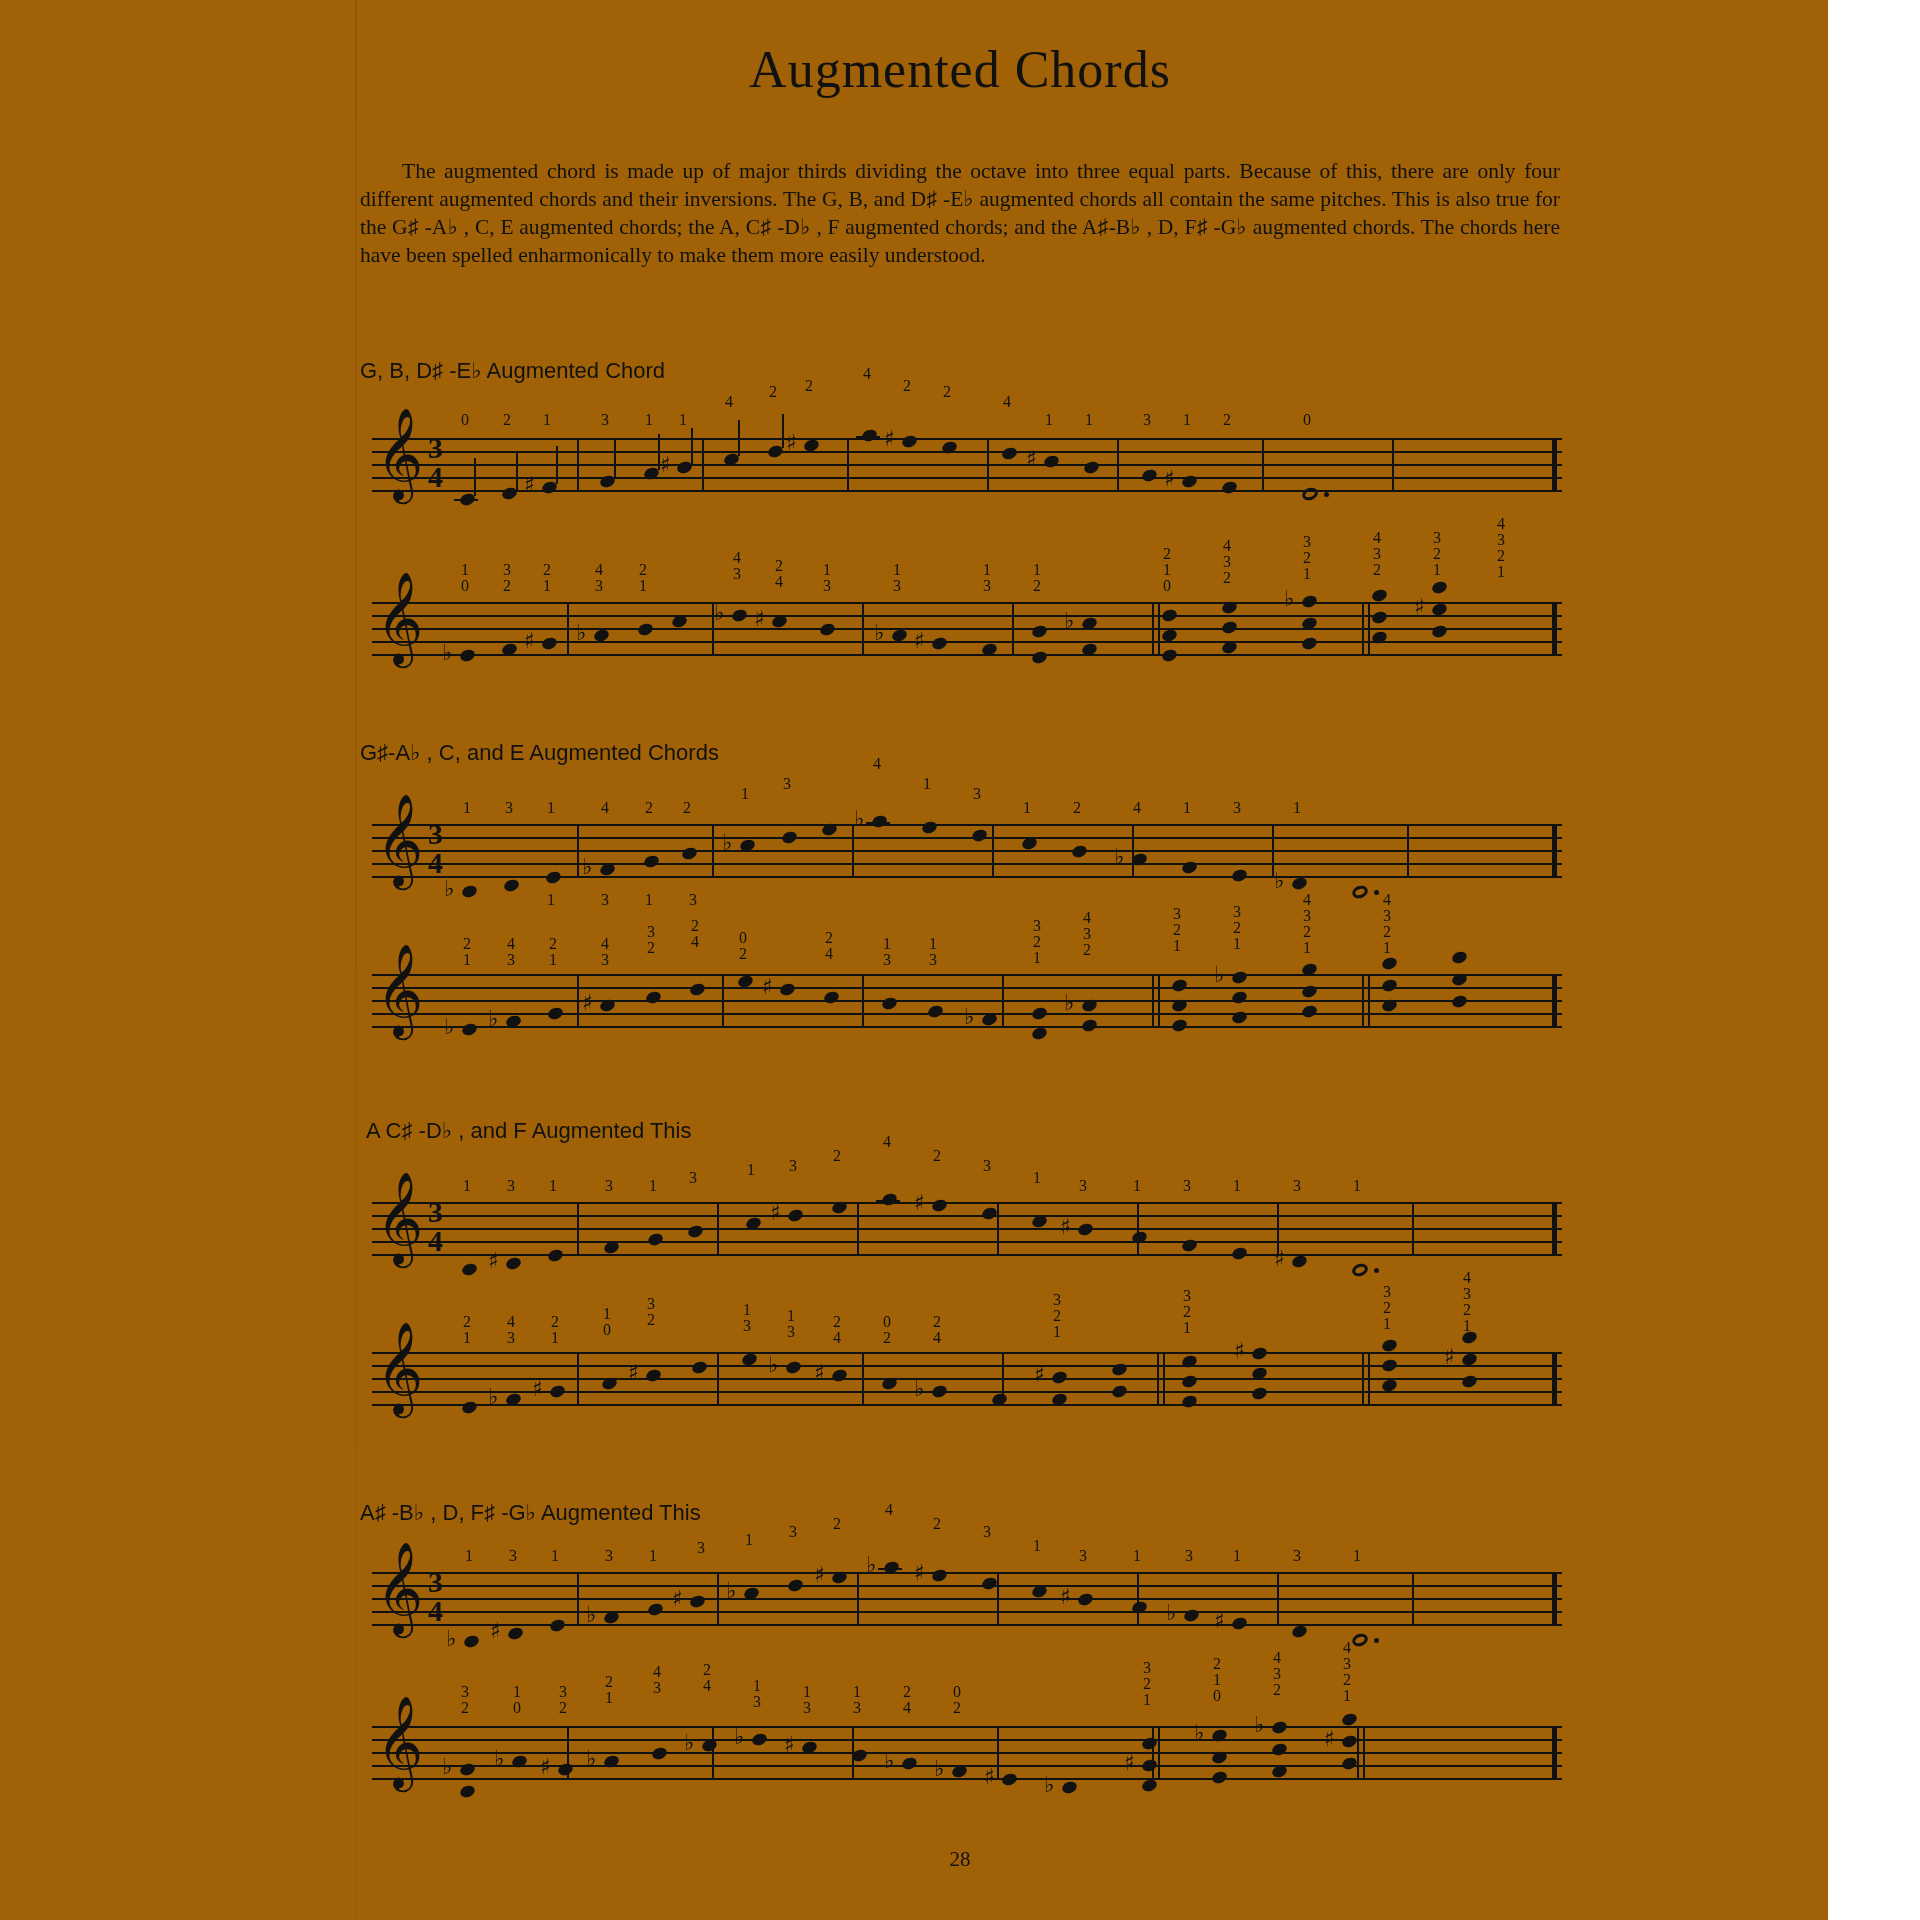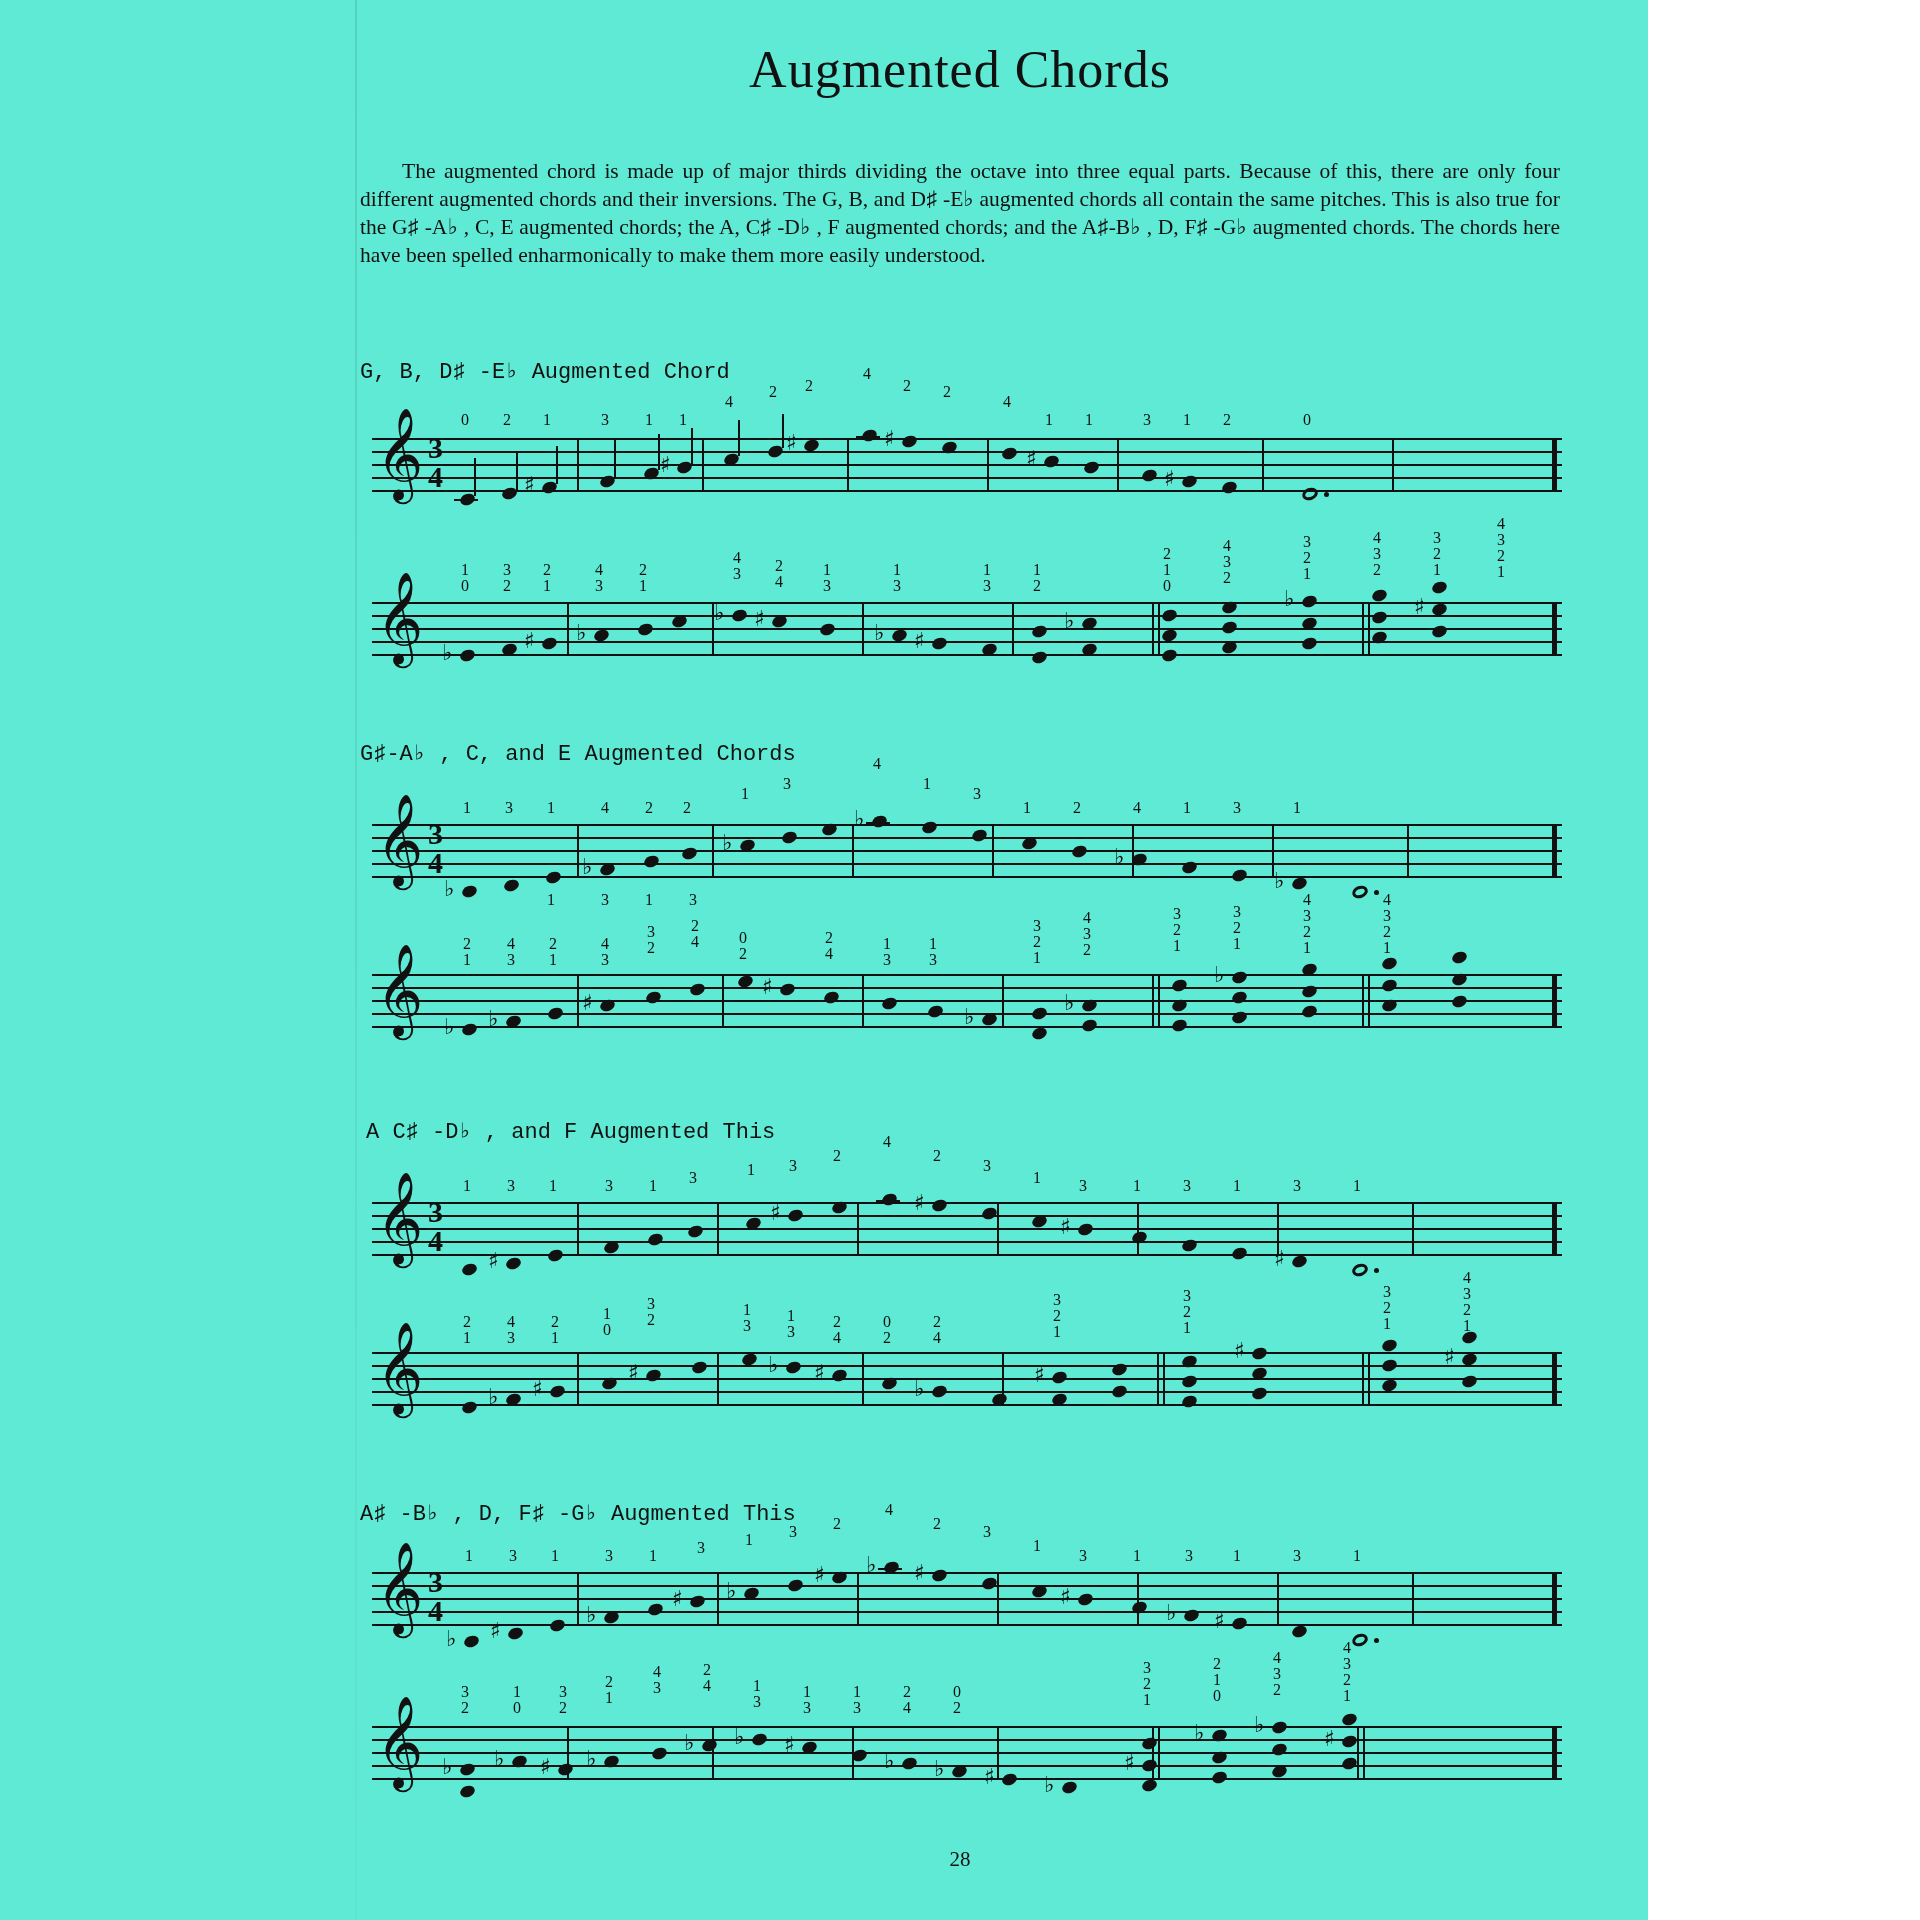--- a/index.html
+++ b/index.html
@@ -11,23 +11,23 @@
     width: 1920px;
     height: 1920px;
     font-family: "Liberation Serif", serif;
     color: #111111;
     position: relative;
     overflow: hidden;
   }
   .page {
     position: absolute;
     left: 0; top: 0;
-    width: 1648px;
+    width: 1828px;
     height: 1920px;
-    background: #5eead4;
+    background: #a16207;
   }
   
   .scan-edge {
     position: absolute;
     left: 355px; top: 0;
     width: 2px; height: 1920px;
     background: linear-gradient(to bottom, rgba(0,0,0,0.10), rgba(0,0,0,0.02));
   }
   .title {
     position: absolute;
@@ -46,21 +46,21 @@
     width: 1200px;
     font-size: 21.5px;
     line-height: 1.30;
     text-align: justify;
     text-indent: 42px;
     font-family: "Liberation Serif", serif;
   }
   .sec-label {
     position: absolute;
     font-size: 22px;
-    font-family: Liberation Mono, monospace;
+    font-family: Liberation Sans, sans-serif;
     white-space: nowrap;
   }
   .system {
     position: absolute;
     left: 372px;
     width: 1190px;
   }
   .staff {
     position: absolute;
     left: 0;

